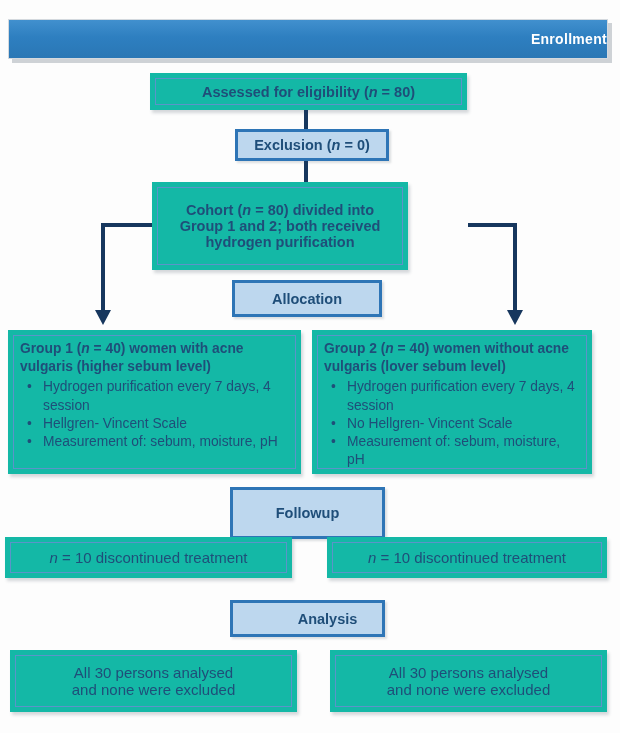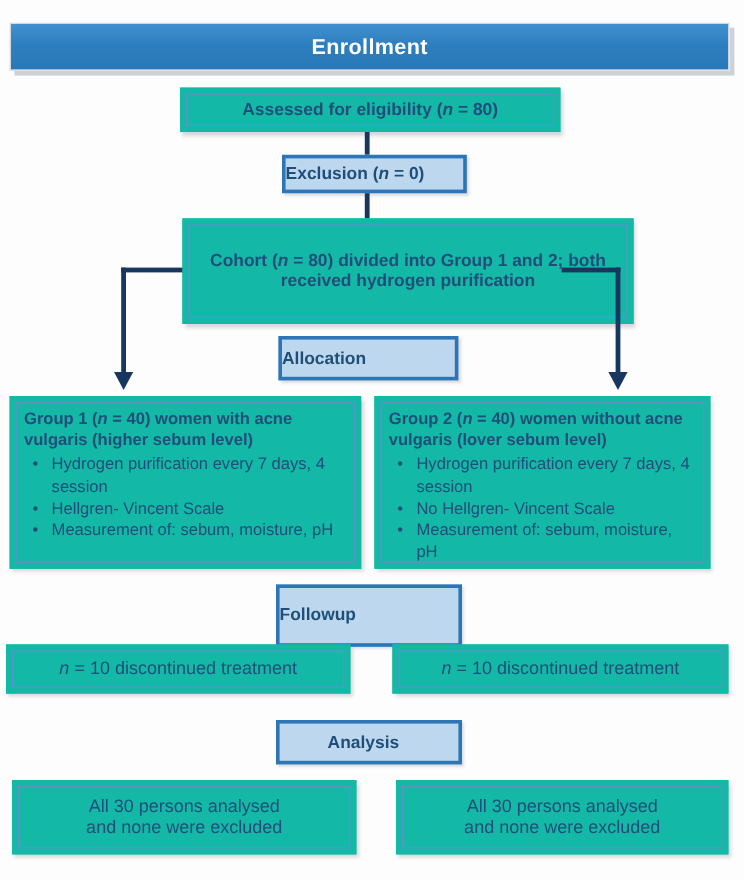--- a/index.html
+++ b/index.html
@@ -10,22 +10,22 @@
     color:#1f4e79;
     overflow:hidden;
   }
   .abs { position:absolute; }
 
   
   .banner {
     background:linear-gradient(180deg,#4190ce 0%, #2e7fc0 45%, #2a77b5 100%);
     border:1px solid #d4d9de;
     box-shadow:4px 4px 0 rgba(168,175,182,.55);
-    color:#ffffff; font-weight:bold; font-size:18px; letter-spacing:.3px;
-    display:flex; align-items:center; justify-content:center;
+    color:#ffffff; font-weight:bold; font-size:14px; letter-spacing:.3px;
+    display:flex; align-items:center; justify-content:flex-end;
   }
 
   
   .wbox {
     background:#14b8a6;
     border:3px solid #14b8a6;
     box-shadow:2px 3px 3px rgba(120,130,140,.3);
     box-sizing:border-box;
   }
   .wbox::before {
@@ -38,21 +38,21 @@
   }
   .bold { font-weight:bold; }
 
   
   .label-box {
     background:#bdd7ee;
     border:3px solid #2e75b6;
     box-shadow:2px 2px 2px rgba(120,130,140,.25);
     box-sizing:border-box;
     color:#1f4e79; font-weight:bold; font-size:14.5px;
-    display:flex; align-items:center; 
+    display:flex; align-items:center; justify-content:center;
   }
 
   
   .line { background:#17375e; }
   .arrow-down {
     width:0; height:0;
     border-left:8px solid transparent;
     border-right:8px solid transparent;
     border-top:15px solid #17375e;
   }
@@ -88,21 +88,21 @@
   </div>
 
   <div class="abs line" style="left:304px; top:110px; width:4px; height:19px;"></div>
 
   <div class="abs label-box" style="left:235px; top:129px; width:154px; height:32px;">
     <span><span>Exclusion (</span><span class="nvar">n</span><span> = 0)</span></span>
   </div>
 
   <div class="abs line" style="left:304px; top:161px; width:4px; height:21px;"></div>
 
-  <div class="abs wbox center-txt stdtxt bold" style="left:152px; top:182px; width:376px; height:88px; padding:0 14px;">
+  <div class="abs wbox center-txt stdtxt bold" style="left:152px; top:182px; width:256px; height:88px; padding:0 14px;">
     <span><span>Cohort (</span><span class="nvar">n</span><span> = 80) divided into Group 1 and 2; both received hydrogen purification</span></span>
   </div>
 
   <div class="abs line" style="left:101px; top:223px; width:51px; height:4px;"></div>
   <div class="abs line" style="left:101px; top:223px; width:4px; height:88px;"></div>
   <div class="abs arrow-down" style="left:95px; top:310px;"></div>
 
   <div class="abs line" style="left:468px; top:223px; width:49px; height:4px;"></div>
   <div class="abs line" style="left:513px; top:223px; width:4px; height:88px;"></div>
   <div class="abs arrow-down" style="left:507px; top:310px;"></div>

